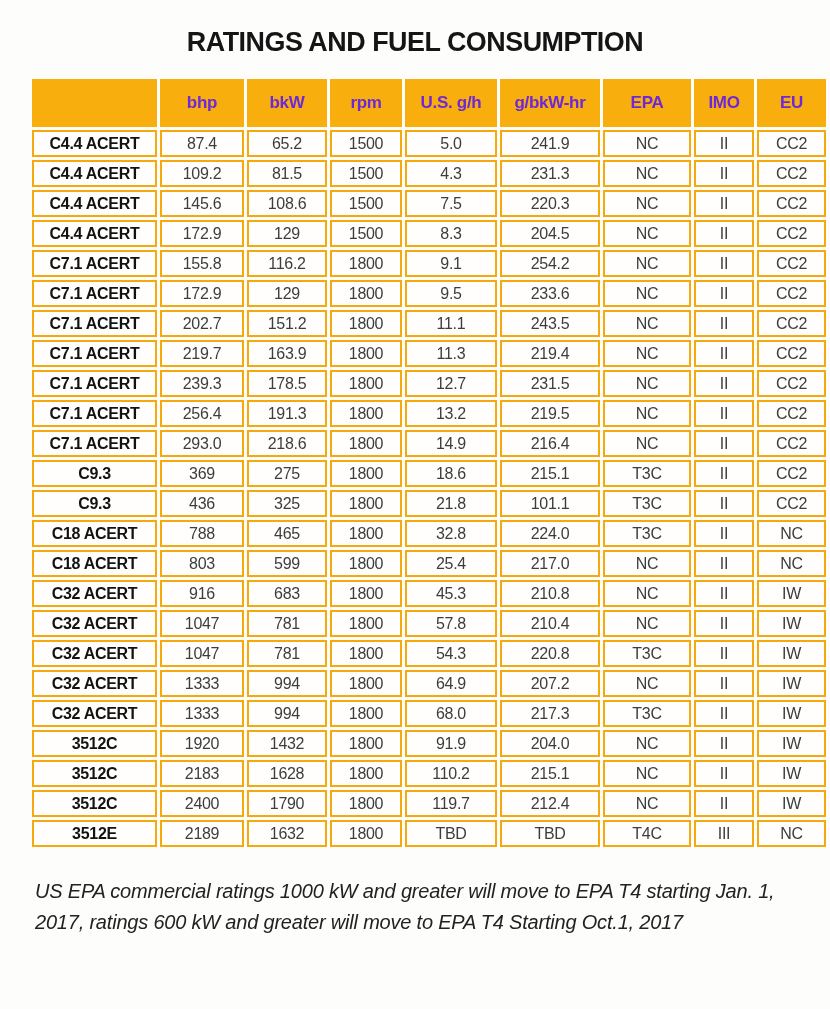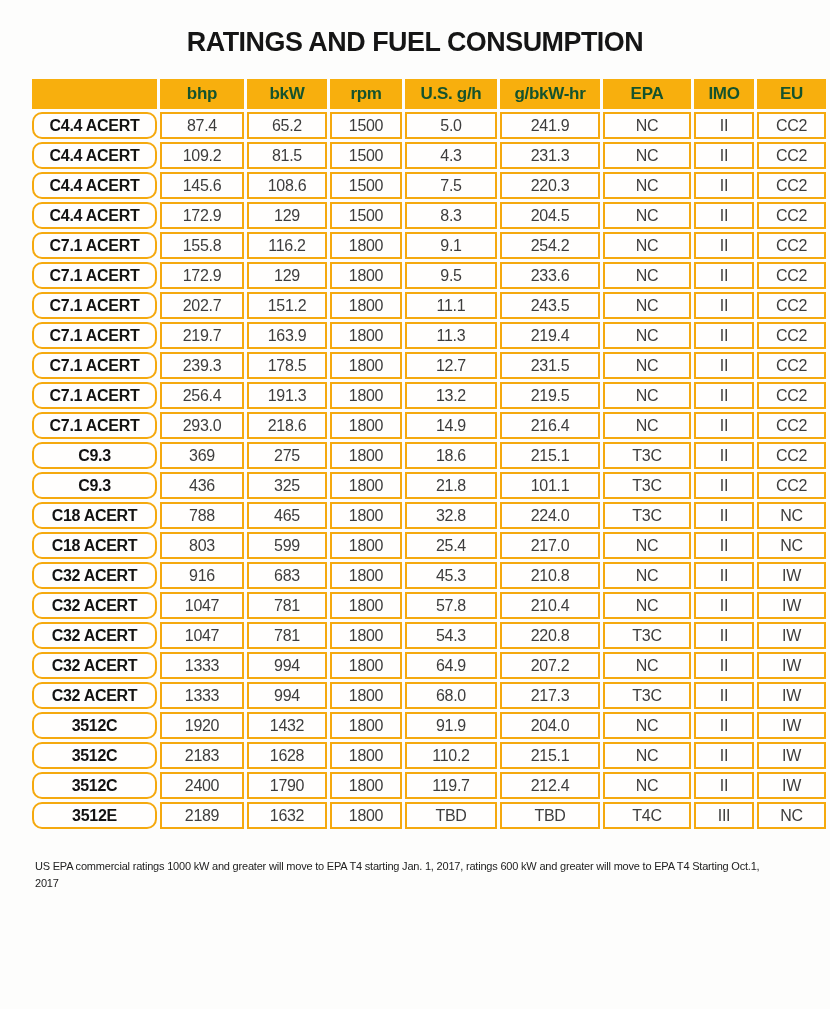--- a/index.html
+++ b/index.html
@@ -27,48 +27,48 @@
   table.ratings{
     table-layout:fixed;
     border-collapse:separate;
     border-spacing:3px;
     width:770px;
     margin:18px 0 0 29px;
   }
   th{
     background:var(--orange-fill);
     border:2px solid var(--orange-fill);
-    color:#14532d;
+    color:#6d28d9;
     font-size:17px;
     font-weight:bold;
-    height:30px;
+    height:48px;
     text-align:center;
     letter-spacing:-0.3px;
     padding:1px 8px;
   }
   td{
     background:#fffefd;
     border:2px solid var(--orange);
     color:#3d3d3d;
     font-size:16px;
     height:27px;
     text-align:center;
     letter-spacing:-0.3px;
     padding:1px 0;
     white-space:nowrap;
     overflow:hidden;
   }
   td.model{
     font-weight:bold;
     color:#121212;
-    border-radius:10px;
   }
   .footnote{
     margin:26px 40px 0 35px;
-    font-size:11px;
+    font-style:italic;
+    font-size:20px;
     line-height:1.55;
     color:#222222;
     letter-spacing:-0.2px;
     max-width:740px;
   }
 </style>
 </head>
 <body>
 
 <div class="page-title">RATINGS AND FUEL CONSUMPTION</div>

